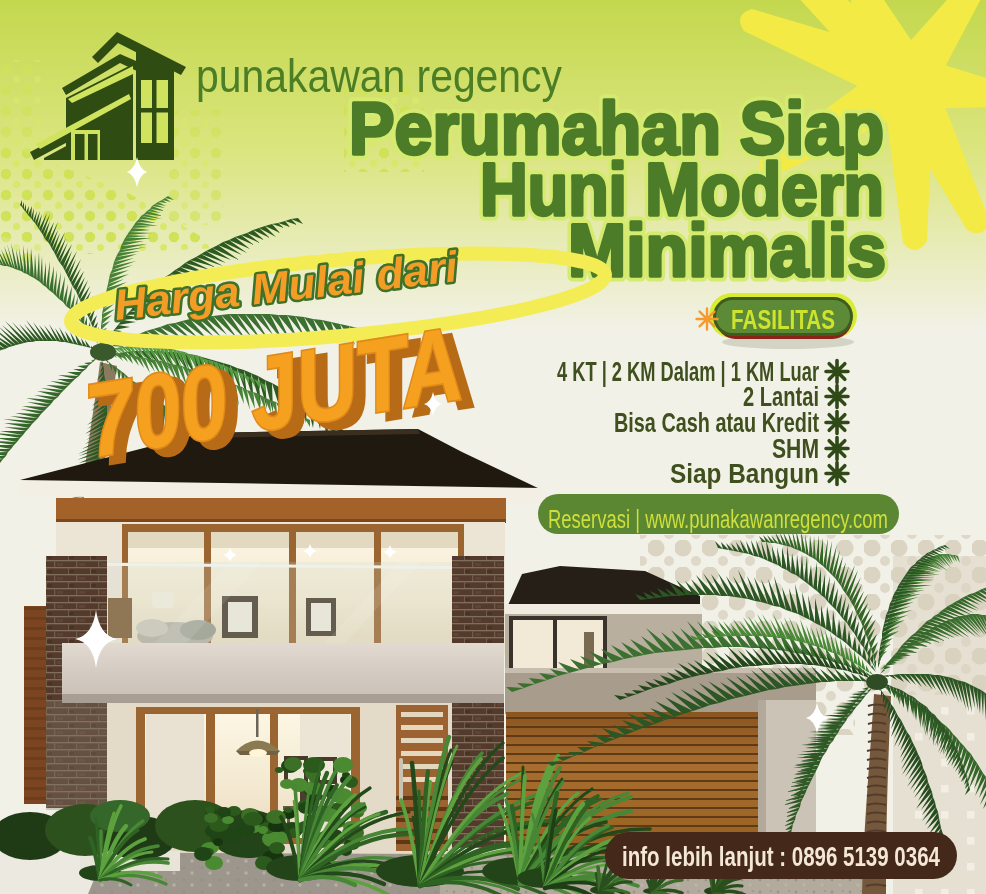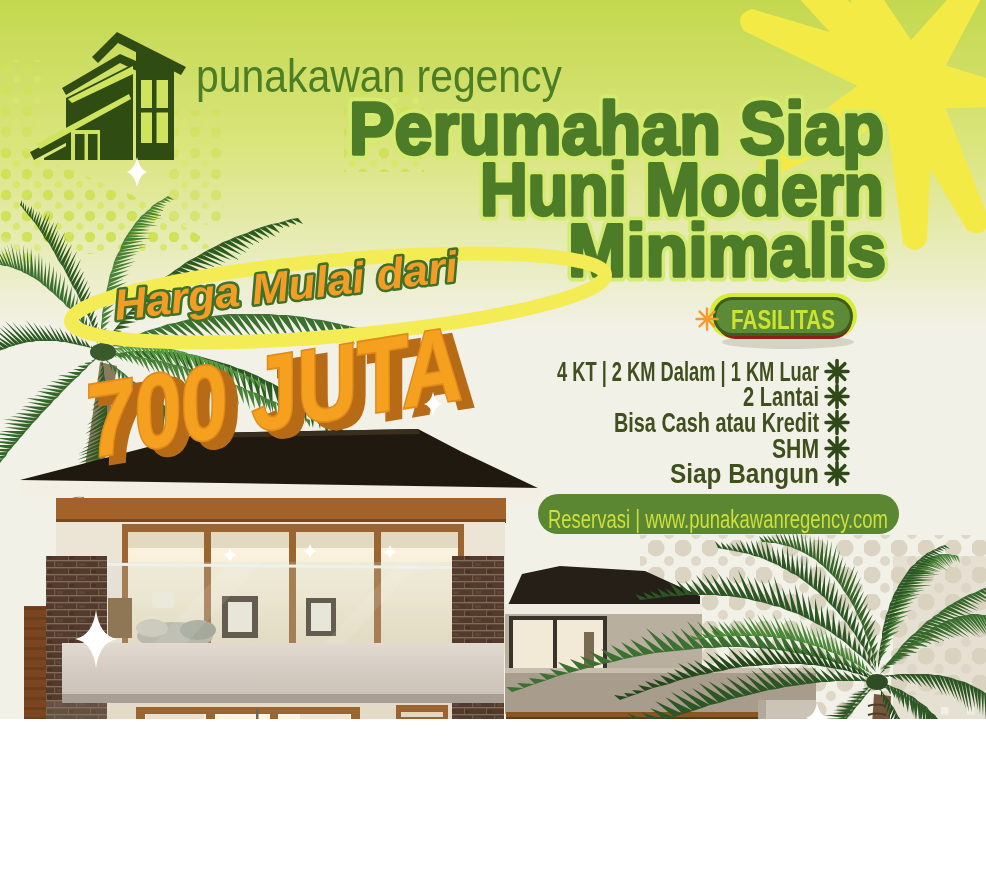--- a/index.html
+++ b/index.html
@@ -1,14 +1,14 @@
 <!DOCTYPE html>
 <html><head><meta charset="utf-8">
 <style>html,body{margin:0;padding:0;background:#fff}
-.page{position:relative;width:986px;height:719px;overflow:hidden;font-family:"Liberation Sans",sans-serif}</style>
+.page{position:relative;width:986px;height:894px;overflow:hidden;font-family:"Liberation Sans",sans-serif}</style>
 </head><body>
 <div class="page">
 <svg width="986" height="894" viewBox="0 0 986 894">
 <defs>
 <linearGradient id="bgG" x1="0" y1="0" x2="0" y2="330" gradientUnits="userSpaceOnUse">
  <stop offset="0" stop-color="#c3d84e"></stop>
           <stop offset="0.45" stop-color="#dbe57e"></stop>
           <stop offset="1" stop-color="#f2f1e8"></stop>
 </linearGradient>
 <linearGradient id="glowG" x1="0" y1="0" x2="0" y2="1">

